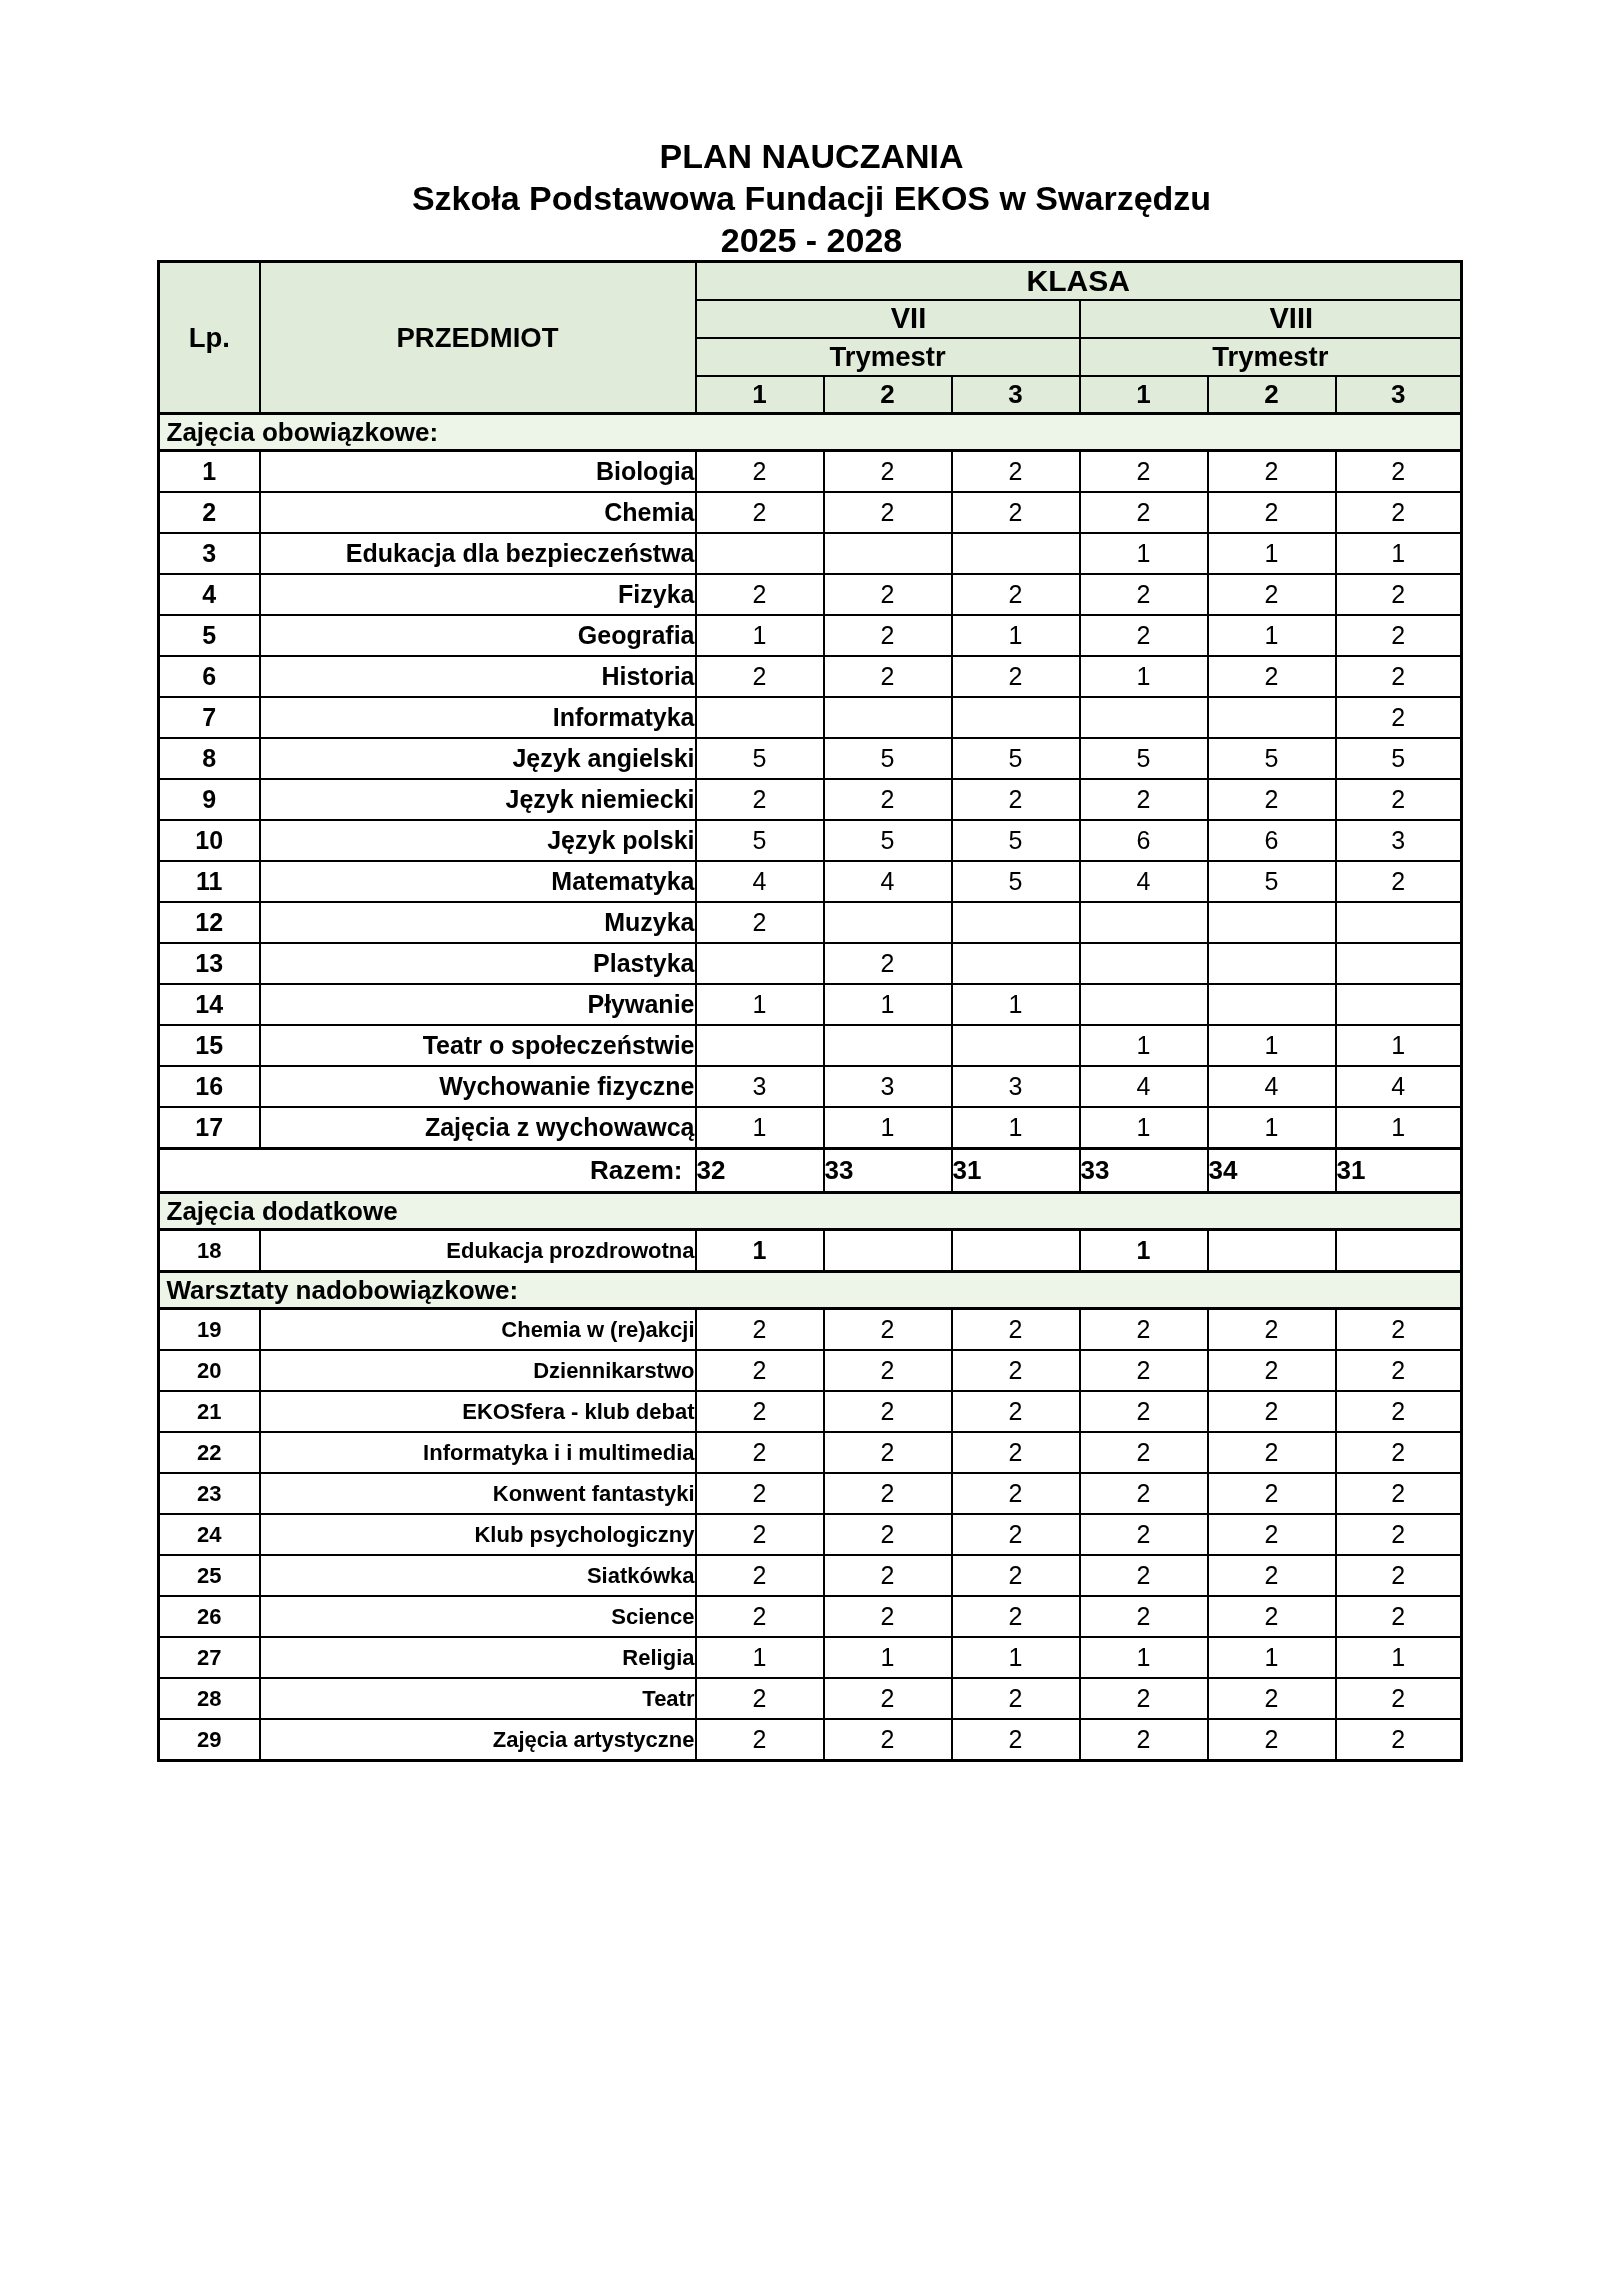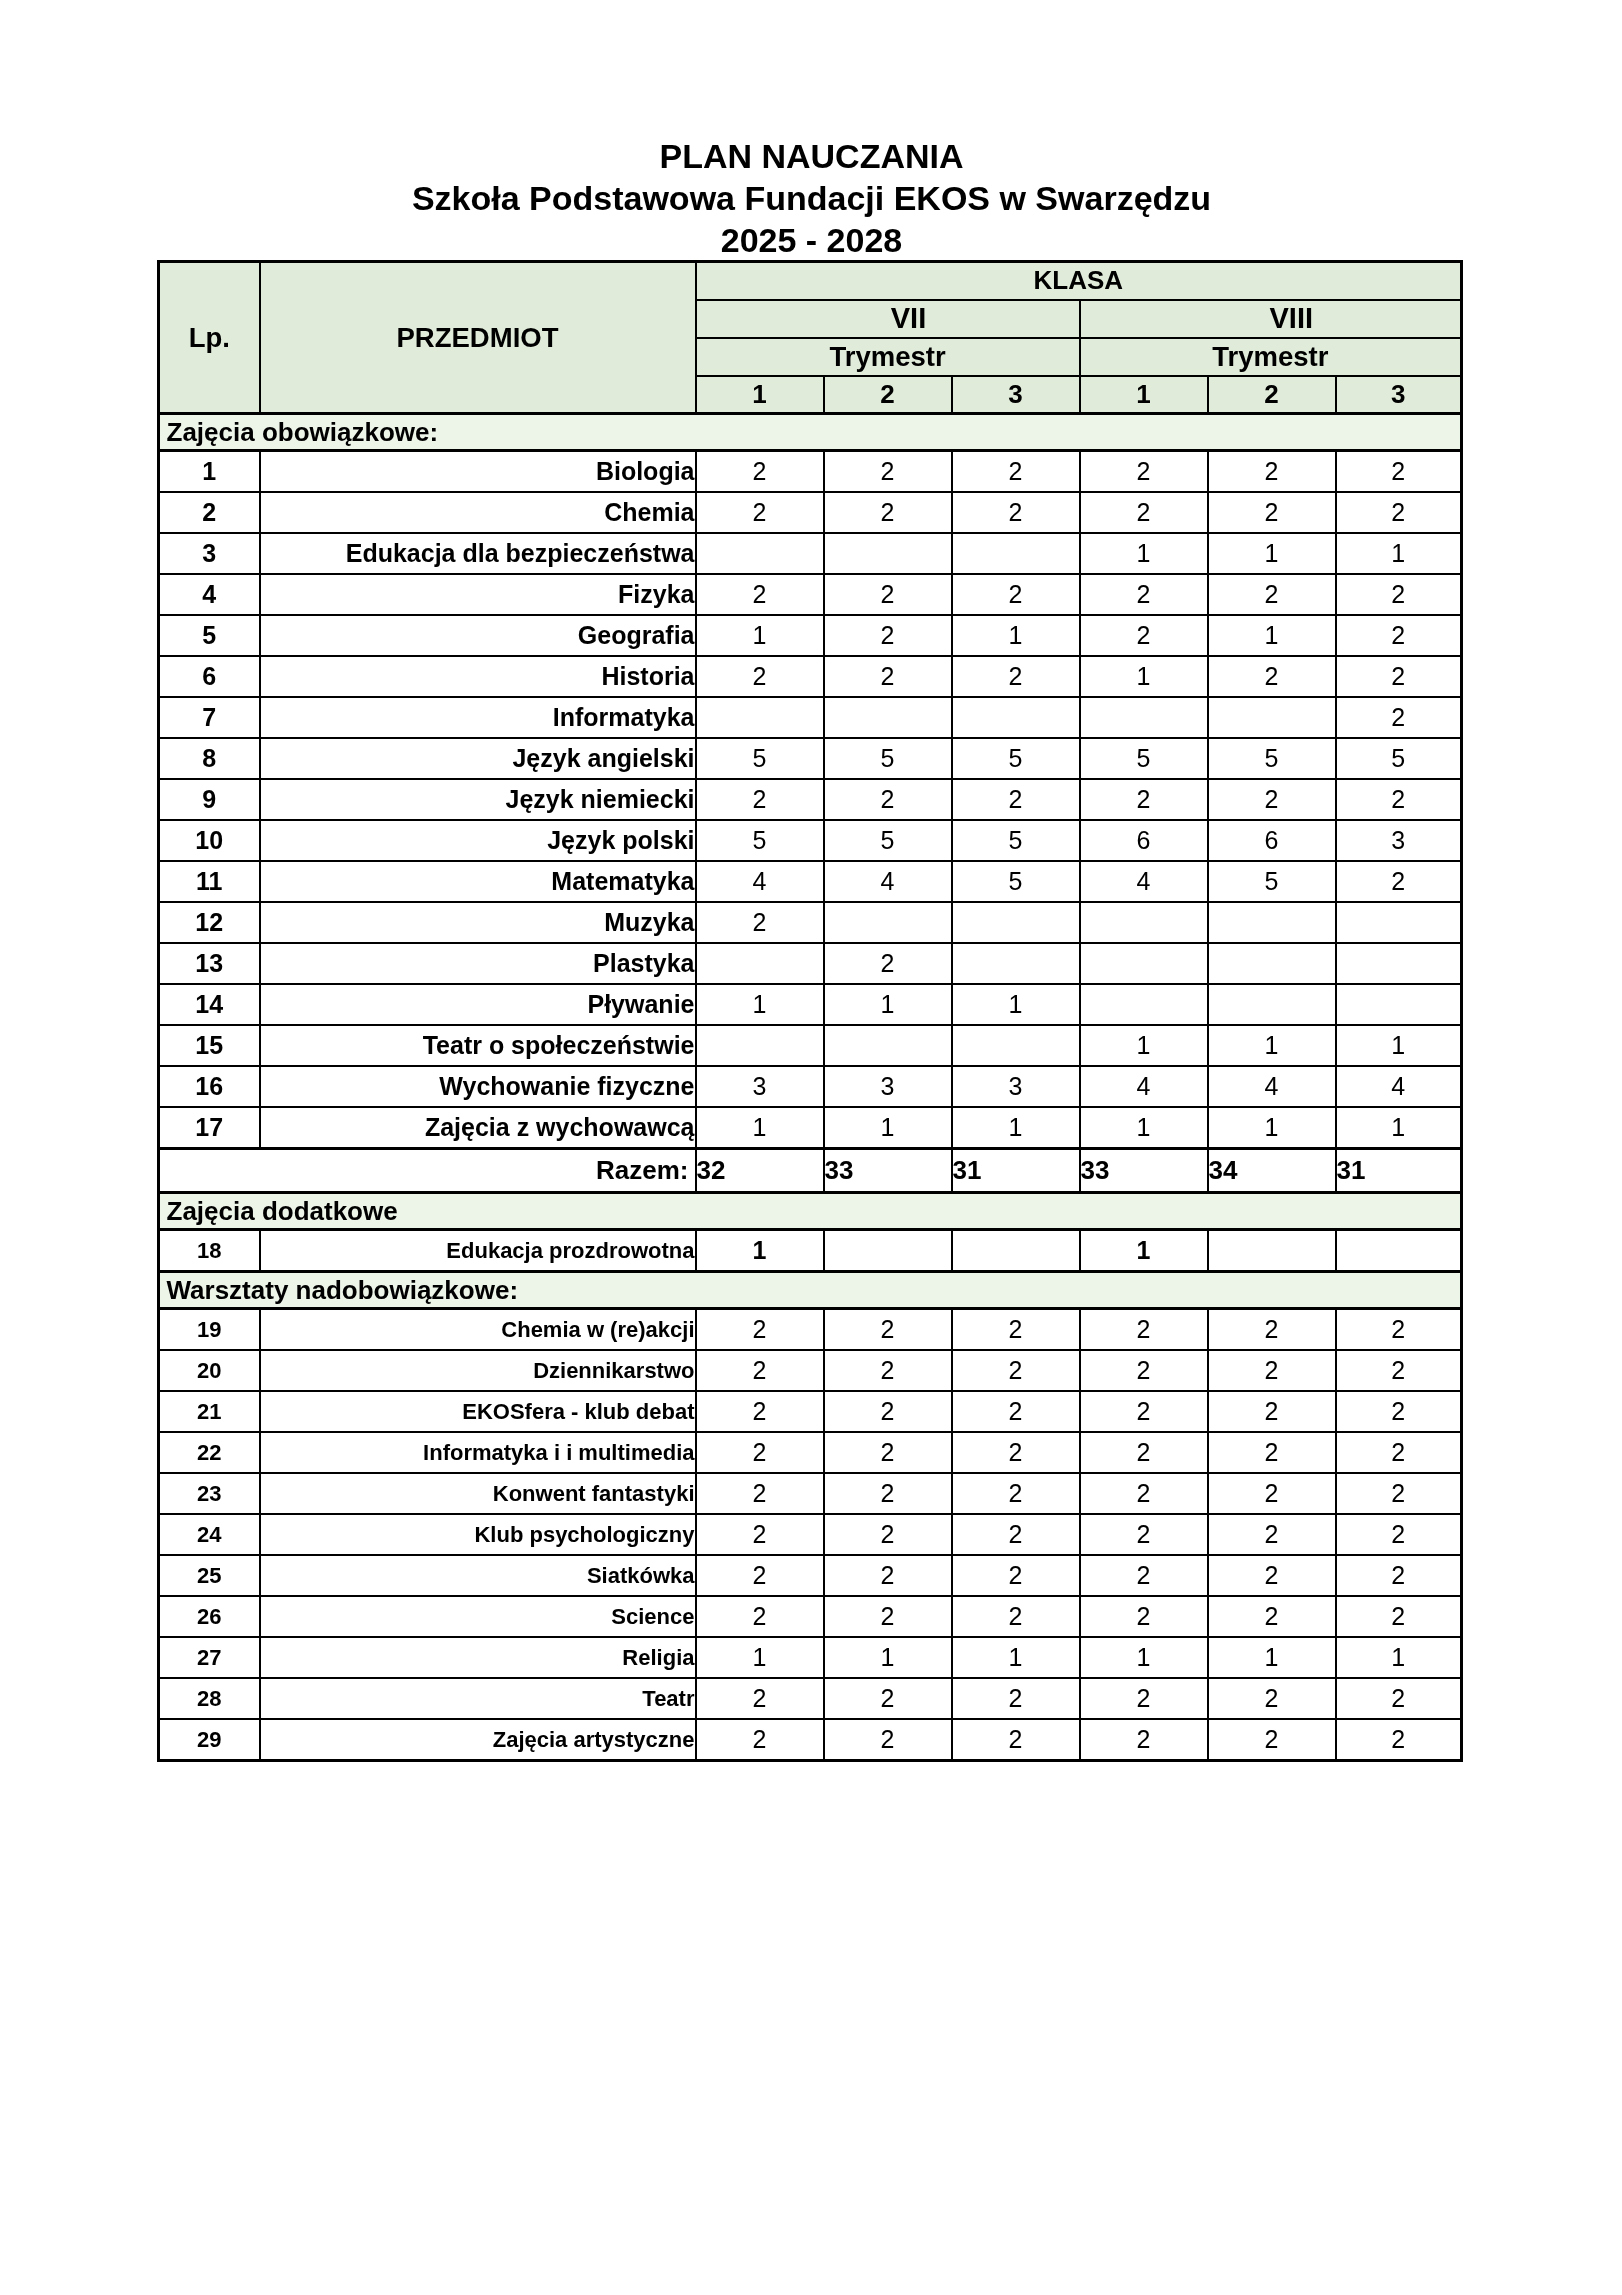--- a/index.html
+++ b/index.html
@@ -37,21 +37,21 @@
     vertical-align: middle;
     white-space: nowrap;
     overflow: hidden;
   }
   .plan thead tr { height: 38px; }
   .plan thead th {
     background: var(--header-bg, #e0ecd9);
     text-align: center;
     font-weight: bold;
   }
-  th.h-klasa { font-size: 26px; }
+  th.h-klasa { font-size: 30px; }
   th.h-class { font-size: 29px; padding-left: 42px; }
   th.h-trym  { font-size: 27.5px; }
   th.h-tcol  { font-size: 26px; }
   th.h-lp, th.h-subj { font-size: 27.5px; }
   tr.hrow-last th { border-bottom-width: 3.3px; }
 
   tr.section td {
     height: 34px;
     background: var(--section-bg, #edf4e8);
     font-weight: bold;
@@ -70,21 +70,21 @@
   tr.subject.boldvals td.val-cell { font-weight: bold; }
   tr.total td {
     height: 41px;
     background: #ffffff;
     font-weight: bold;
     font-size: 26px;
     text-align: left;
     border-top-width: 3.3px;
     border-bottom-width: 3.3px;
   }
-  tr.total td.label-cell { text-align: right; padding-right: 6px; }
+  tr.total td.label-cell { text-align: right; padding-right: 12px; }
 </style>
 </head>
 <body>
 
 <div class="page">
 
   <div class="title-block">
     <div>PLAN NAUCZANIA</div>
     <div>Szkoła Podstawowa Fundacji EKOS w Swarzędzu</div>
     <div>2025 - 2028</div>

